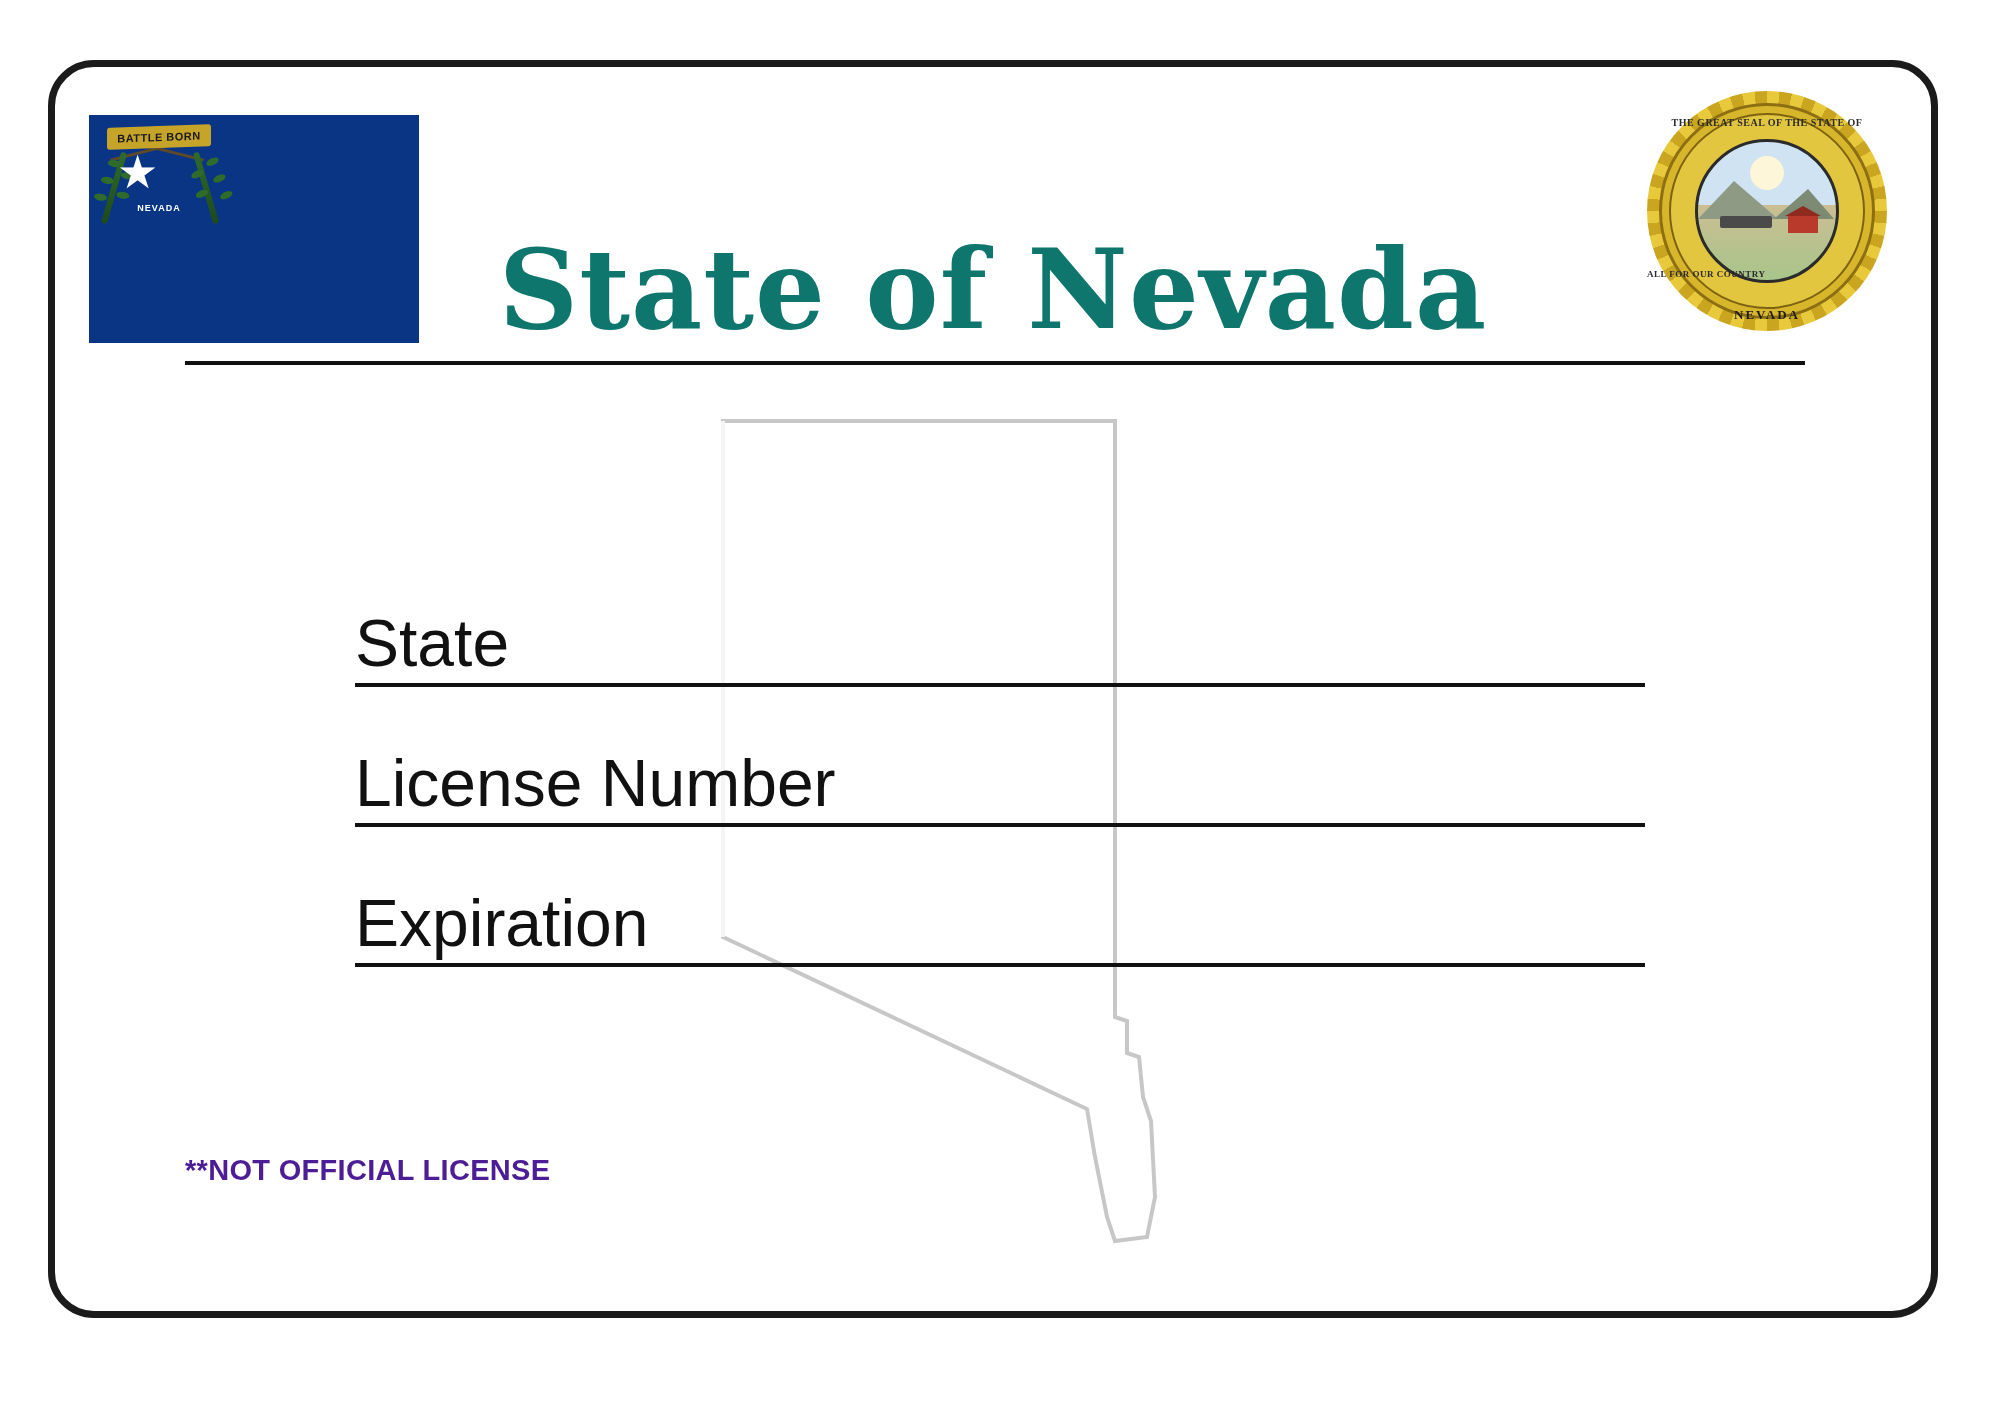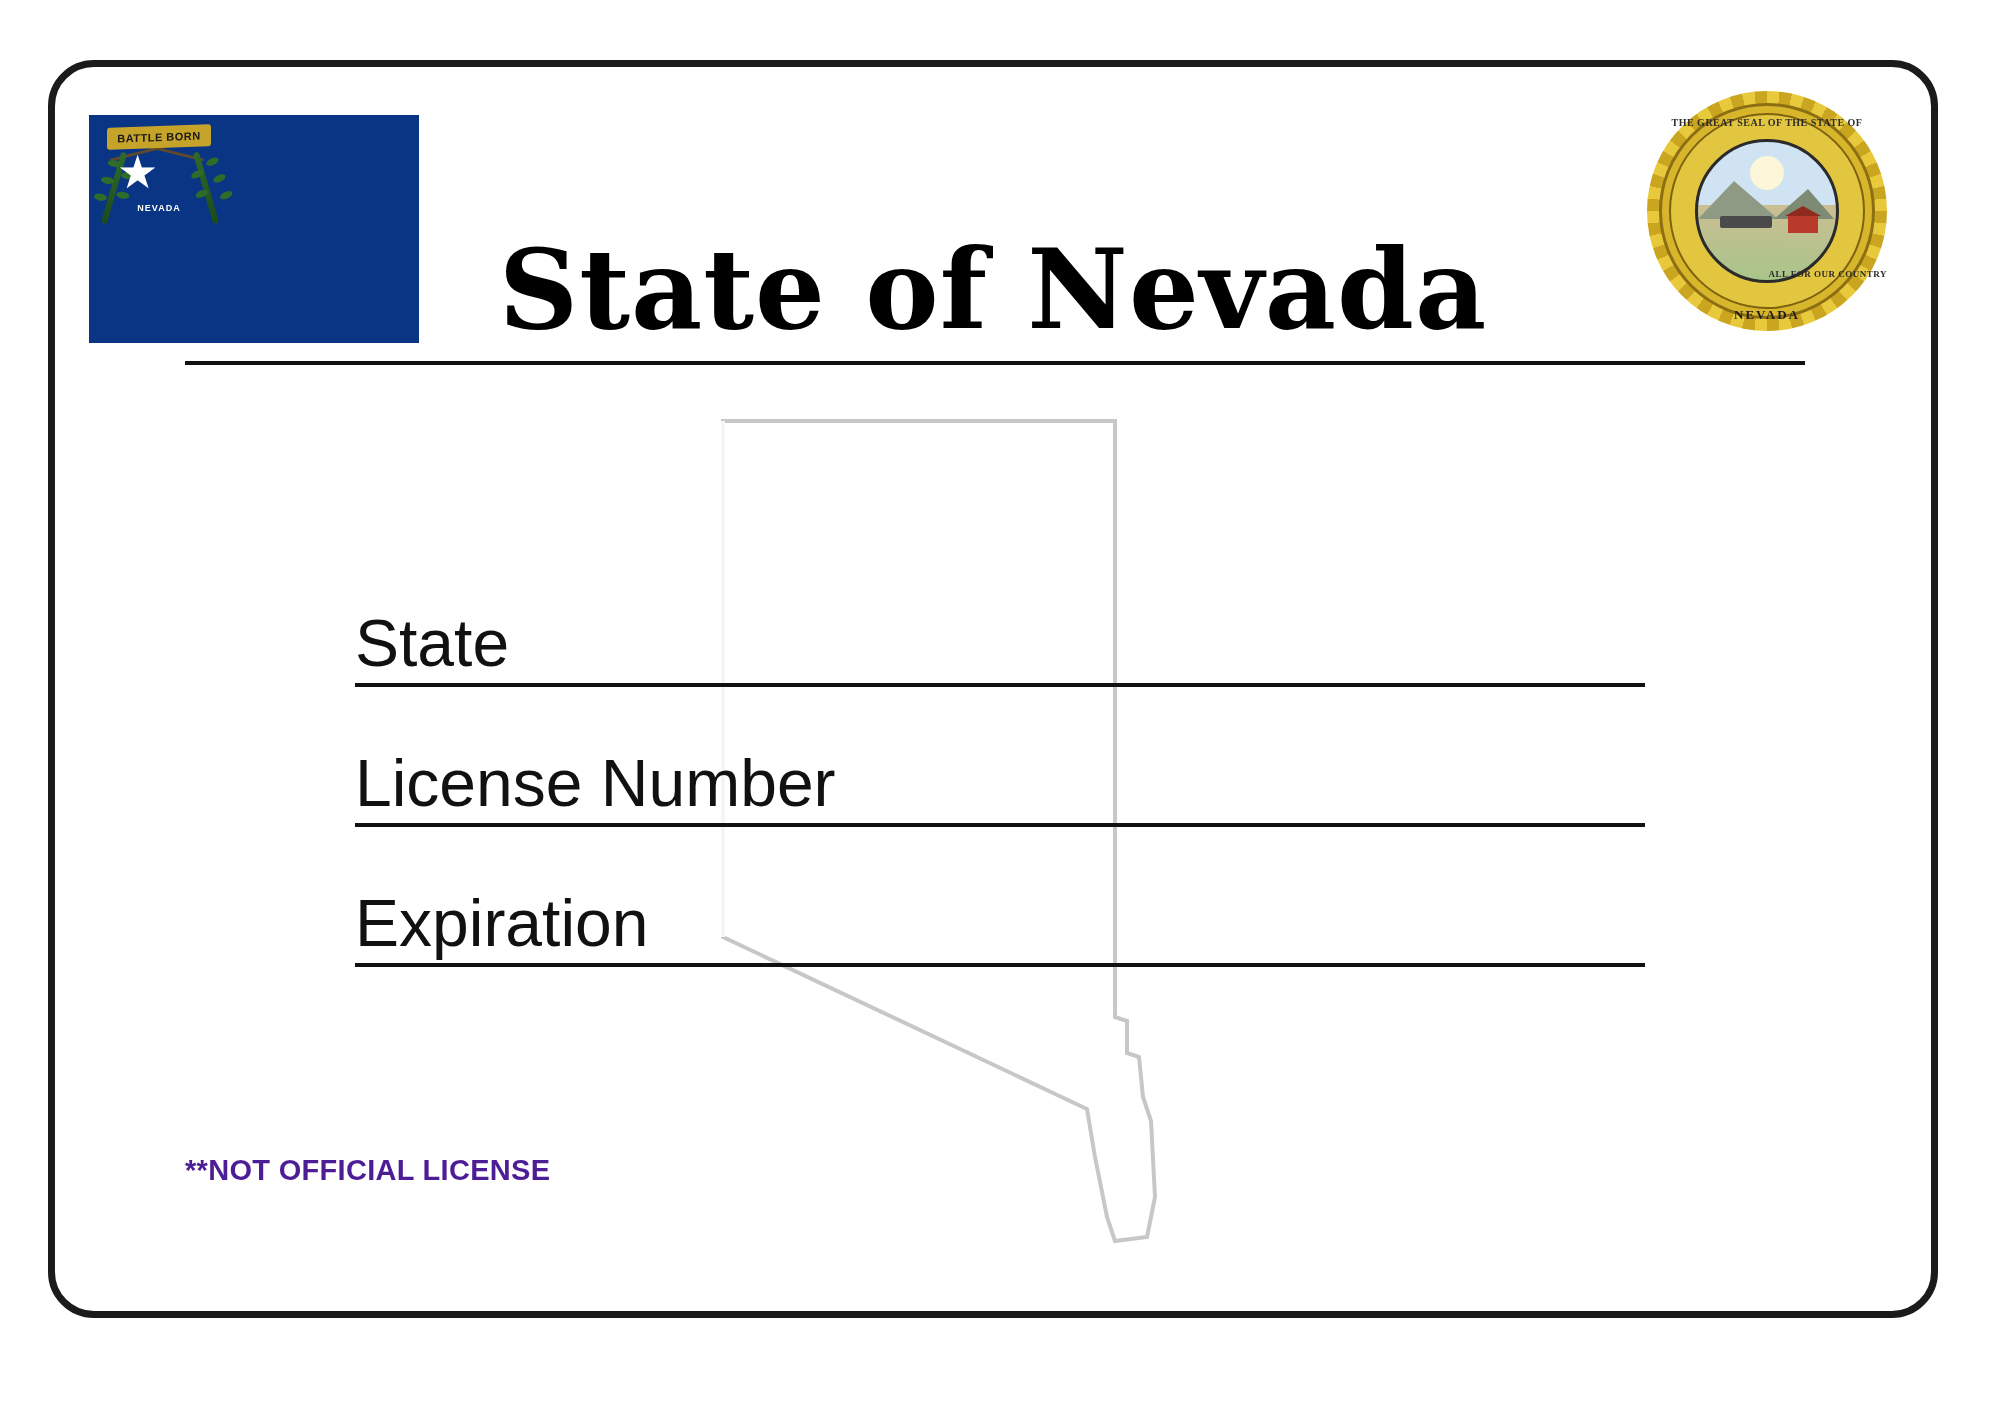--- a/index.html
+++ b/index.html
@@ -232,40 +232,40 @@
     font-weight: bold;
     letter-spacing: 2px;
     color: #1c1c1c;
     font-family: "Liberation Serif", serif;
   }
   .seal-motto {
     position: absolute;
     left: 0;
     width: 100%;
     bottom: 52px;
-    text-align: right;
+    text-align: left;
     font-size: 9px;
     font-weight: bold;
     letter-spacing: .5px;
     color: #2b2b2b;
     font-family: "Liberation Serif", serif;
   }
 
   
   .title {
     position: absolute;
     left: 0;
     top: 168px;
     width: 100%;
     text-align: center;
     font-family: "DejaVu Serif", serif;
     font-weight: bold;
     font-size: 110px;
     line-height: 1;
-    color: #000000;
+    color: #0f766e;
     letter-spacing: 1px;
   }
   .title-rule {
     position: absolute;
     left: 130px;
     top: 294px;
     width: 1620px;
     height: 4px;
     background: #111111;
   }

